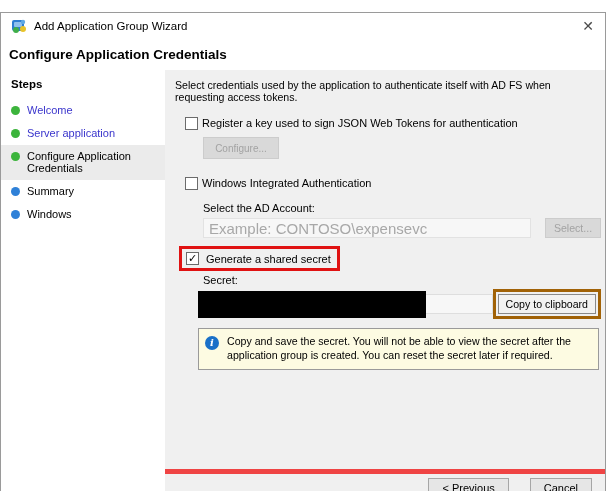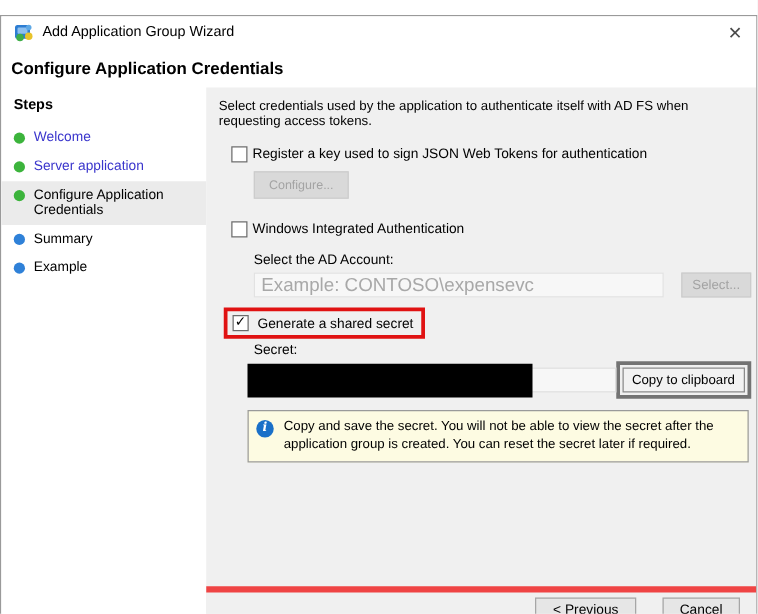--- a/index.html
+++ b/index.html
@@ -42,21 +42,21 @@
   .ad-label { margin:12px 0 4px 28px; }
   .field-row { margin-left:28px; display:flex; align-items:center; }
   .ad-input { width:340px; height:20px; background:#f7f7f7; border:1px solid #e2e2e2; color:#a8a8a8; padding:0 5px; font:inherit; font-size:15px; }
   .btn-select { margin-left:14px; width:58px; height:20px; background:#d9d9d9; border:1px solid #cccccc; color:#a3a3a3; font:inherit; font-size:10.6px; }
 
   .red-box-secret { display:inline-flex; align-items:center; gap:7px; margin:8px 0 0 4px; border:3px solid #e01212; padding:3px 6px 3px 4px; }
   .secret-label { margin:3px 0 3px 28px; }
   .secret-row { margin-left:28px; display:flex; align-items:center; position:relative; }
   .secret-field { width:316px; height:20px; background:#f7f7f7; border:1px solid #dedede; position:relative; }
   .redaction { position:absolute; left:-6px; top:-4px; width:228px; height:27px; background:#000; }
-  .red-box-copy { margin-left:auto; margin-right:0; border:3px solid #737373; padding:2px; }
+  .red-box-copy { margin-left:auto; margin-right:0; border:3px solid #a16207; padding:2px; }
   .btn-copy { background:#f2f2f2; border:1px solid #8a8a8a; padding:3px 7px; font:inherit; font-size:10.6px; white-space:nowrap; }
 
   .note { margin:9px 2px 0 23px; background:#fdfbe2; border:1px solid #9a9a9a; padding:5px 8px 6px 6px; display:flex; gap:8px; font-size:10.6px; line-height:1.35; }
   .info-icon { width:14px; height:14px; border-radius:50%; background:#1a70c8; color:#fff; flex:none; margin-top:2px; display:flex; align-items:center; justify-content:center; font-family:"DejaVu Serif",serif; font-style:italic; font-weight:bold; font-size:10px; }
 
   .footer { height:33px; flex:none; border-top:5px solid #ef4444; display:flex; align-items:center; justify-content:flex-end; gap:21px; padding-right:13px; background:#f0f0f0; }
   .btn { background:#e6e6e6; border:1px solid #a6a6a6; font:inherit; font-size:11px; height:21px; padding:0 13px; white-space:nowrap; }
 </style>
 </head>
 <body>
@@ -92,21 +92,21 @@
       <div class="step current">
         <span class="bullet"></span>
         <span class="step-label">Configure Application Credentials</span>
       </div>
       <div class="step pending">
         <span class="bullet"></span>
         <span class="step-label">Summary</span>
       </div>
       <div class="step pending">
         <span class="bullet"></span>
-        <span class="step-label">Example</span>
+        <span class="step-label">Windows</span>
       </div>
     </div>
 
     <div class="right-col">
       <div class="content">
 
         <div class="intro">Select credentials used by the application to authenticate itself with AD FS when requesting access tokens.</div>
 
         <div class="cb-row row1">
           <span class="checkbox"></span>

